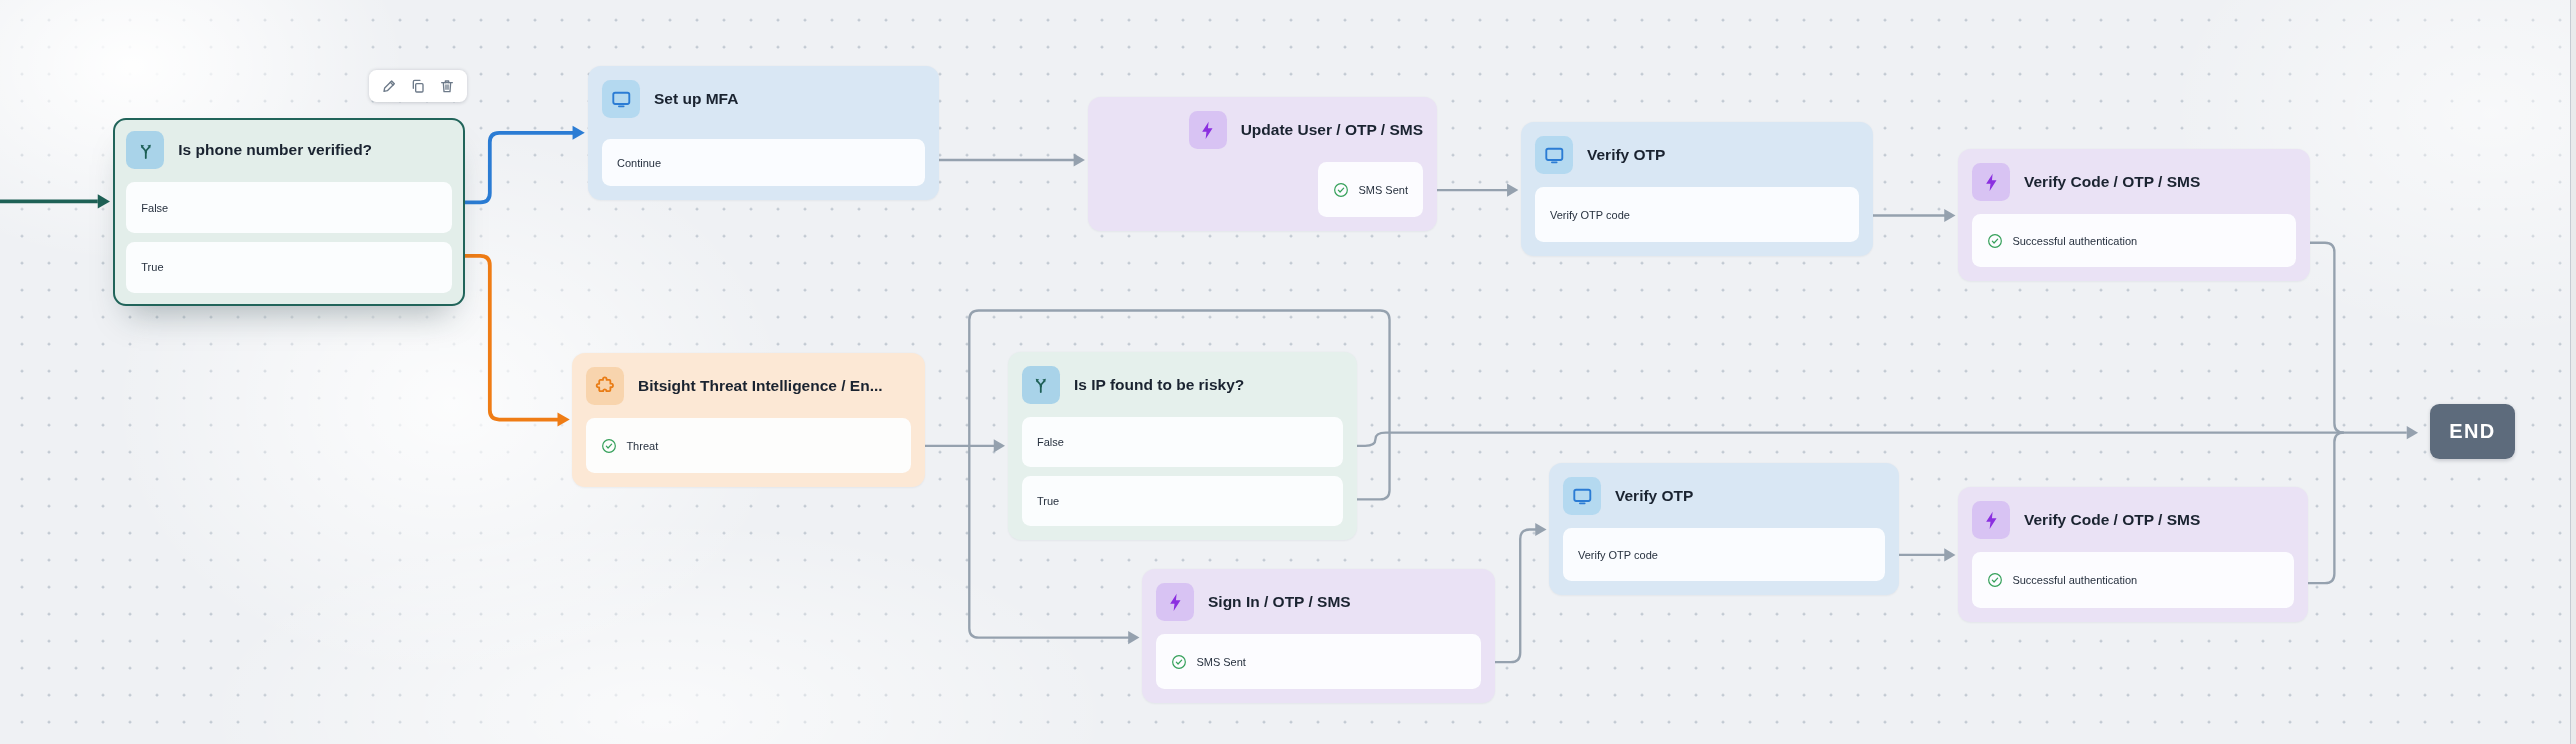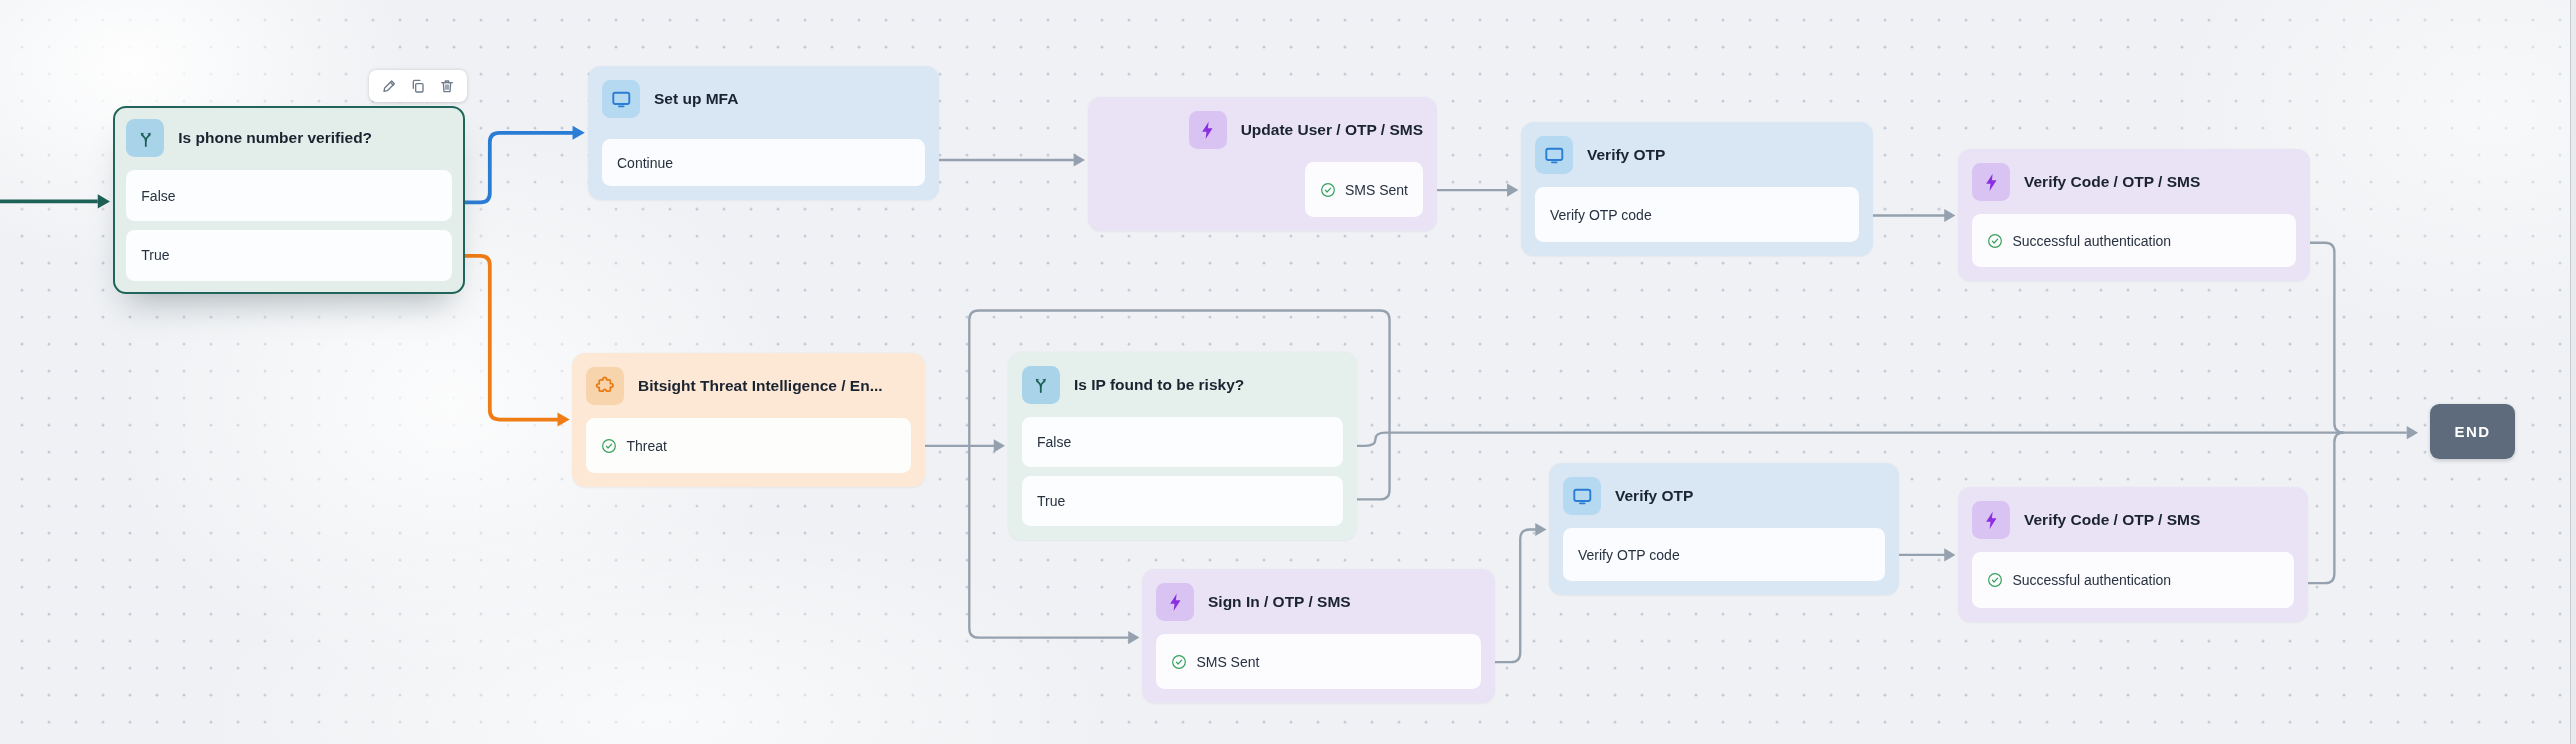--- a/index.html
+++ b/index.html
@@ -24,21 +24,21 @@
   #edges{position:absolute;left:0;top:0;z-index:1;}
   .node{
     position:absolute;z-index:2;border-radius:13px;
     display:flex;flex-direction:column;box-sizing:border-box;
     padding:14px;box-shadow:0 0.9px 1.9px rgba(25,35,50,.05);
   }
   .node.selected{
     border:2.8px solid #21645a;padding:11.3px;
     box-shadow:0 20.7px 32px -15px rgba(30,55,60,.35);
   }
-  .theme-teal{background:#e3eeea;}
+  .theme-teal{background:#e3eeea;margin-top:12px;}
   .theme-teal-light{background:#e5f0ec;}
   .theme-blue{background:#d9e7f4;}
   .theme-purple{background:#eae2f5;}
   .theme-orange{background:#fce8d5;text-align:center;}
   .node-header{display:flex;align-items:center;gap:14px;flex:0 0 auto;}
   .chip{
     width:38px;height:38px;border-radius:8.5px;flex:0 0 auto;
     display:flex;align-items:center;justify-content:center;
   }
   .chip-branch{background:#a9d3e9;color:#1d5f56;}
@@ -46,33 +46,33 @@
   .chip-bolt{background:#d8c3f3;color:#8b2fe0;}
   .chip-puzzle{background:#f8d4ad;color:#e97c15;}
   .node-title{
     font-size:15.5px;font-weight:700;color:#1a2330;
     white-space:nowrap;overflow:hidden;
   }
   .rows{display:flex;flex-direction:column;gap:9.4px;flex:1;margin-top:13px;}
   .row{
     flex:1;min-height:38px;background:rgba(253,254,255,.92);
     border-radius:8.5px;display:flex;align-items:center;
-    padding:0 15px;font-size:14px;color:#27313f;gap:9.4px;
+    padding:0 15px;font-size:11px;color:#27313f;gap:9.4px;
   }
   .row .check{flex:0 0 auto;display:flex;}
   #node-toolbar{
     position:absolute;z-index:3;left:369px;top:70px;width:98px;height:32px;
     background:#fff;border-radius:7.5px;box-shadow:0 0.9px 3.8px rgba(20,30,45,.18);
     display:flex;align-items:center;justify-content:space-evenly;color:#6d7a89;
   }
   #node-toolbar .tbtn{display:flex;cursor:pointer;}
   #end-node{
     position:absolute;z-index:2;left:2430px;top:404px;width:85px;height:55px;
     background:#5d6b7c;border-radius:9.4px;display:flex;align-items:center;justify-content:center;
-    color:#fff;font-weight:700;font-size:15px;letter-spacing:1.4px;
+    color:#fff;font-weight:700;font-size:20px;letter-spacing:1.4px;
     box-shadow:0 1.9px 3.8px rgba(25,35,50,.18);
   }
   #right-border{position:absolute;z-index:4;right:0;top:0;width:4.7px;height:100%;background:#e9eaec;border-left:1.9px solid #c6cbd3;}
 </style>
 </head>
 <body>
 
 <div id="canvas">
   <div id="glow"></div>
 

